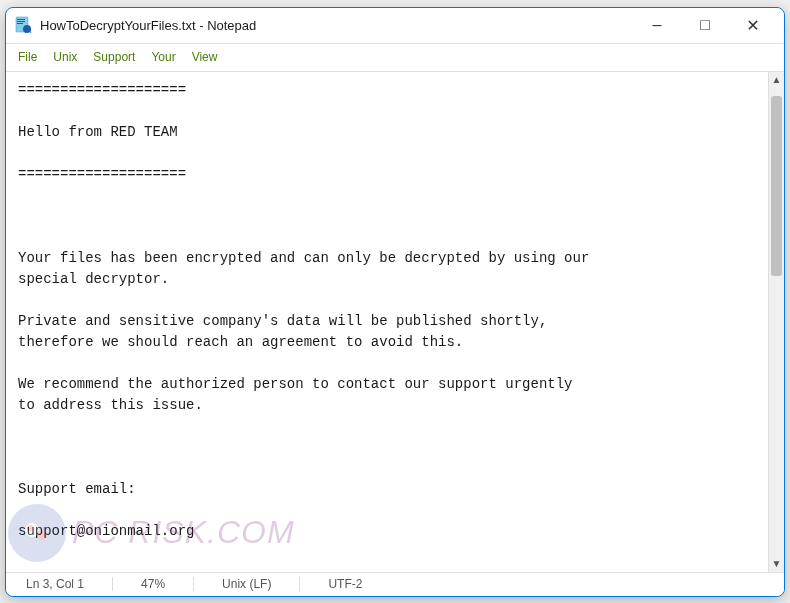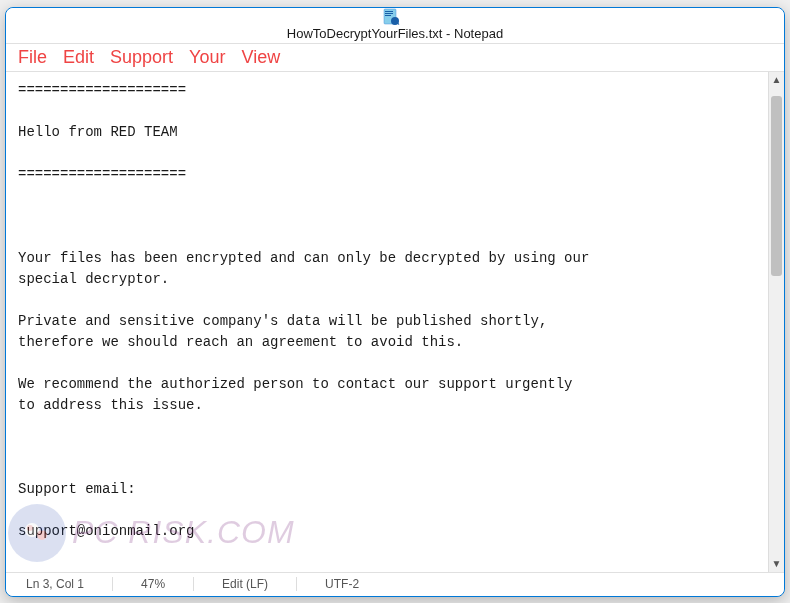--- a/index.html
+++ b/index.html
@@ -25,21 +25,20 @@
     }
     .title-bar {
       background: #ffffff;
       border-bottom: 1px solid #e0e0e0;
       border-radius: 8px 8px 0 0;
       display: flex;
       align-items: center;
       padding: 0 8px;
       height: 36px;
       flex-shrink: 0;
-      flex-direction: column;
     }
     .title-bar-icon {
       width: 18px;
       height: 18px;
       margin-right: 8px;
       flex-shrink: 0;
     }
     .title-bar-text {
       flex: 1;
       font-size: 13px;
@@ -67,22 +66,22 @@
       display: flex;
       align-items: center;
       height: 28px;
       padding: 0 4px;
       border-bottom: 1px solid #e0e0e0;
       flex-shrink: 0;
       background: #fff;
     }
     .menu-item {
       padding: 4px 8px;
-      font-size: 18px;
-      color: #ef4444;
+      font-size: 12px;
+      color: #4d7c0f;
       cursor: pointer;
       border-radius: 4px;
     }
     .editor-area {
       flex: 1;
       display: flex;
       overflow: hidden;
     }
     .text-content {
       flex: 1;
@@ -171,21 +170,21 @@
     <span class="title-bar-text">HowToDecryptYourFiles.txt - Notepad</span>
     <div class="title-bar-controls">
       <button class="title-bar-btn">–</button>
       <button class="title-bar-btn">□</button>
       <button class="title-bar-btn close">✕</button>
     </div>
   </div>
 
   <div class="menu-bar">
     <div class="menu-item">File</div>
-    <div class="menu-item">Edit</div>
+    <div class="menu-item">Unix</div>
     <div class="menu-item">Support</div>
     <div class="menu-item">Your</div>
     <div class="menu-item">View</div>
   </div>
 
   <div class="editor-area" style="position:relative;">
     <div class="text-content">====================
 
 Hello from RED TEAM
 
@@ -227,17 +226,17 @@
       </svg>
       <span style="font-size:32px; font-weight:400; font-style:italic; font-family:Arial,sans-serif; color:#701a75; letter-spacing:1px;">PC RISK.COM</span>
     </div>
   </div>
 
   <div class="status-bar">
     <div class="status-section">Ln 3, Col 1</div>
     <div class="status-divider"></div>
     <div class="status-section">47%</div>
     <div class="status-divider"></div>
-    <div class="status-section">Edit (LF)</div>
+    <div class="status-section">Unix (LF)</div>
     <div class="status-divider"></div>
     <div class="status-section">UTF-2</div>
   </div>
 </div>
 
 </body></html>

